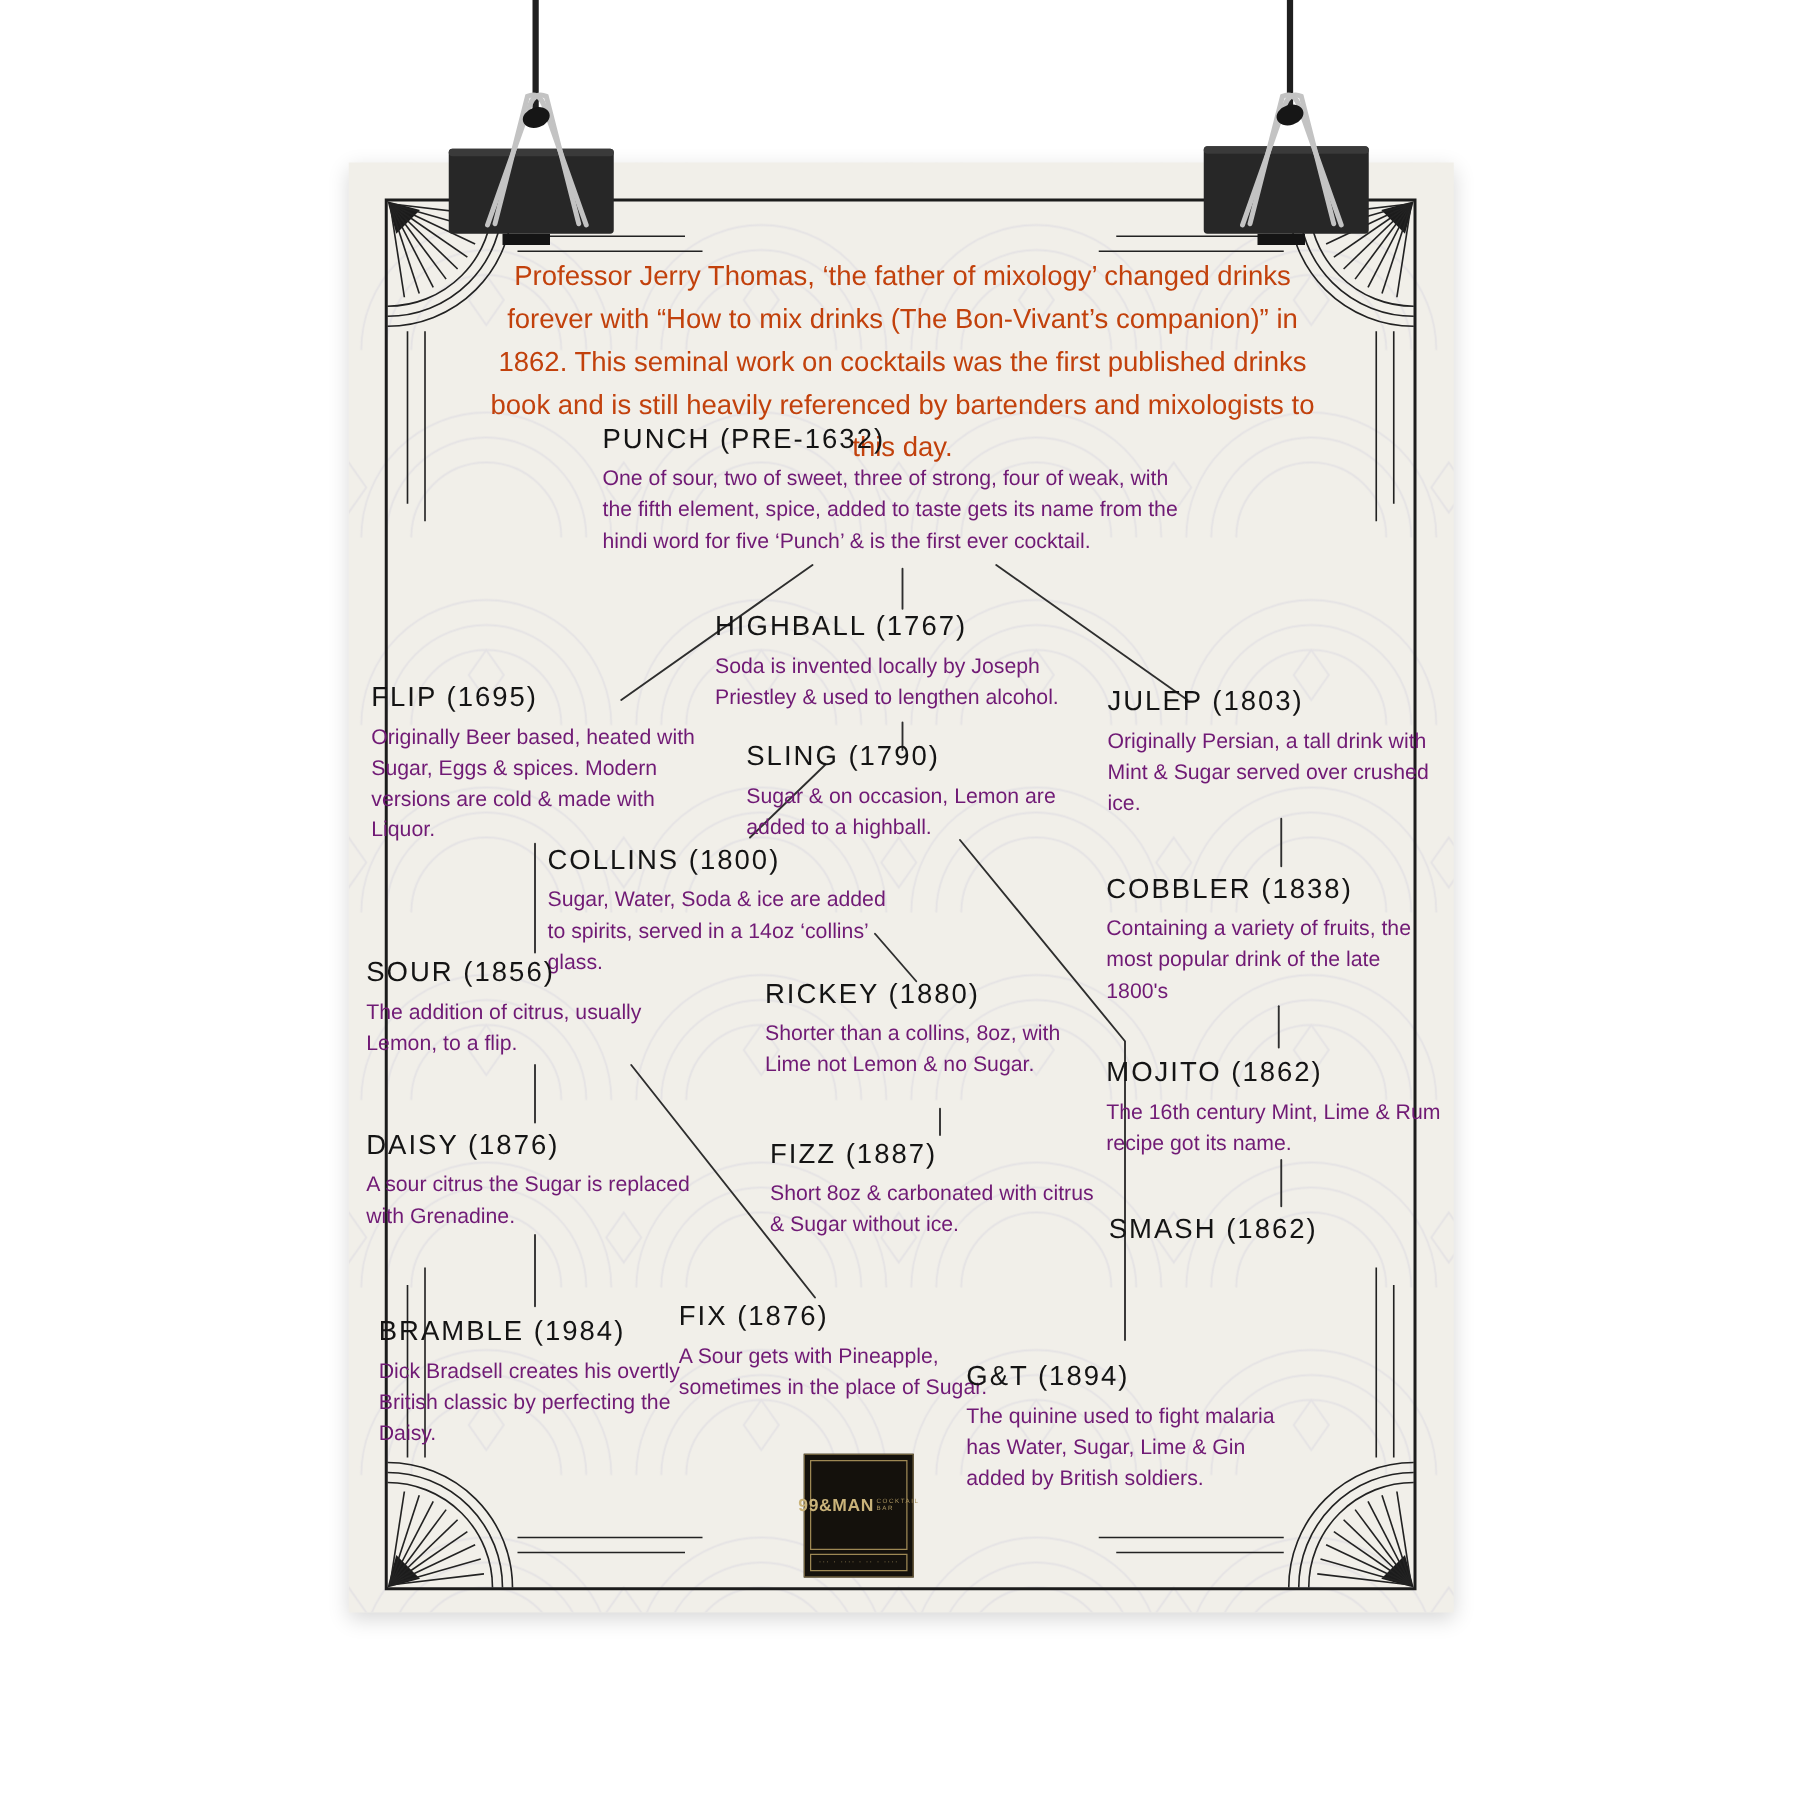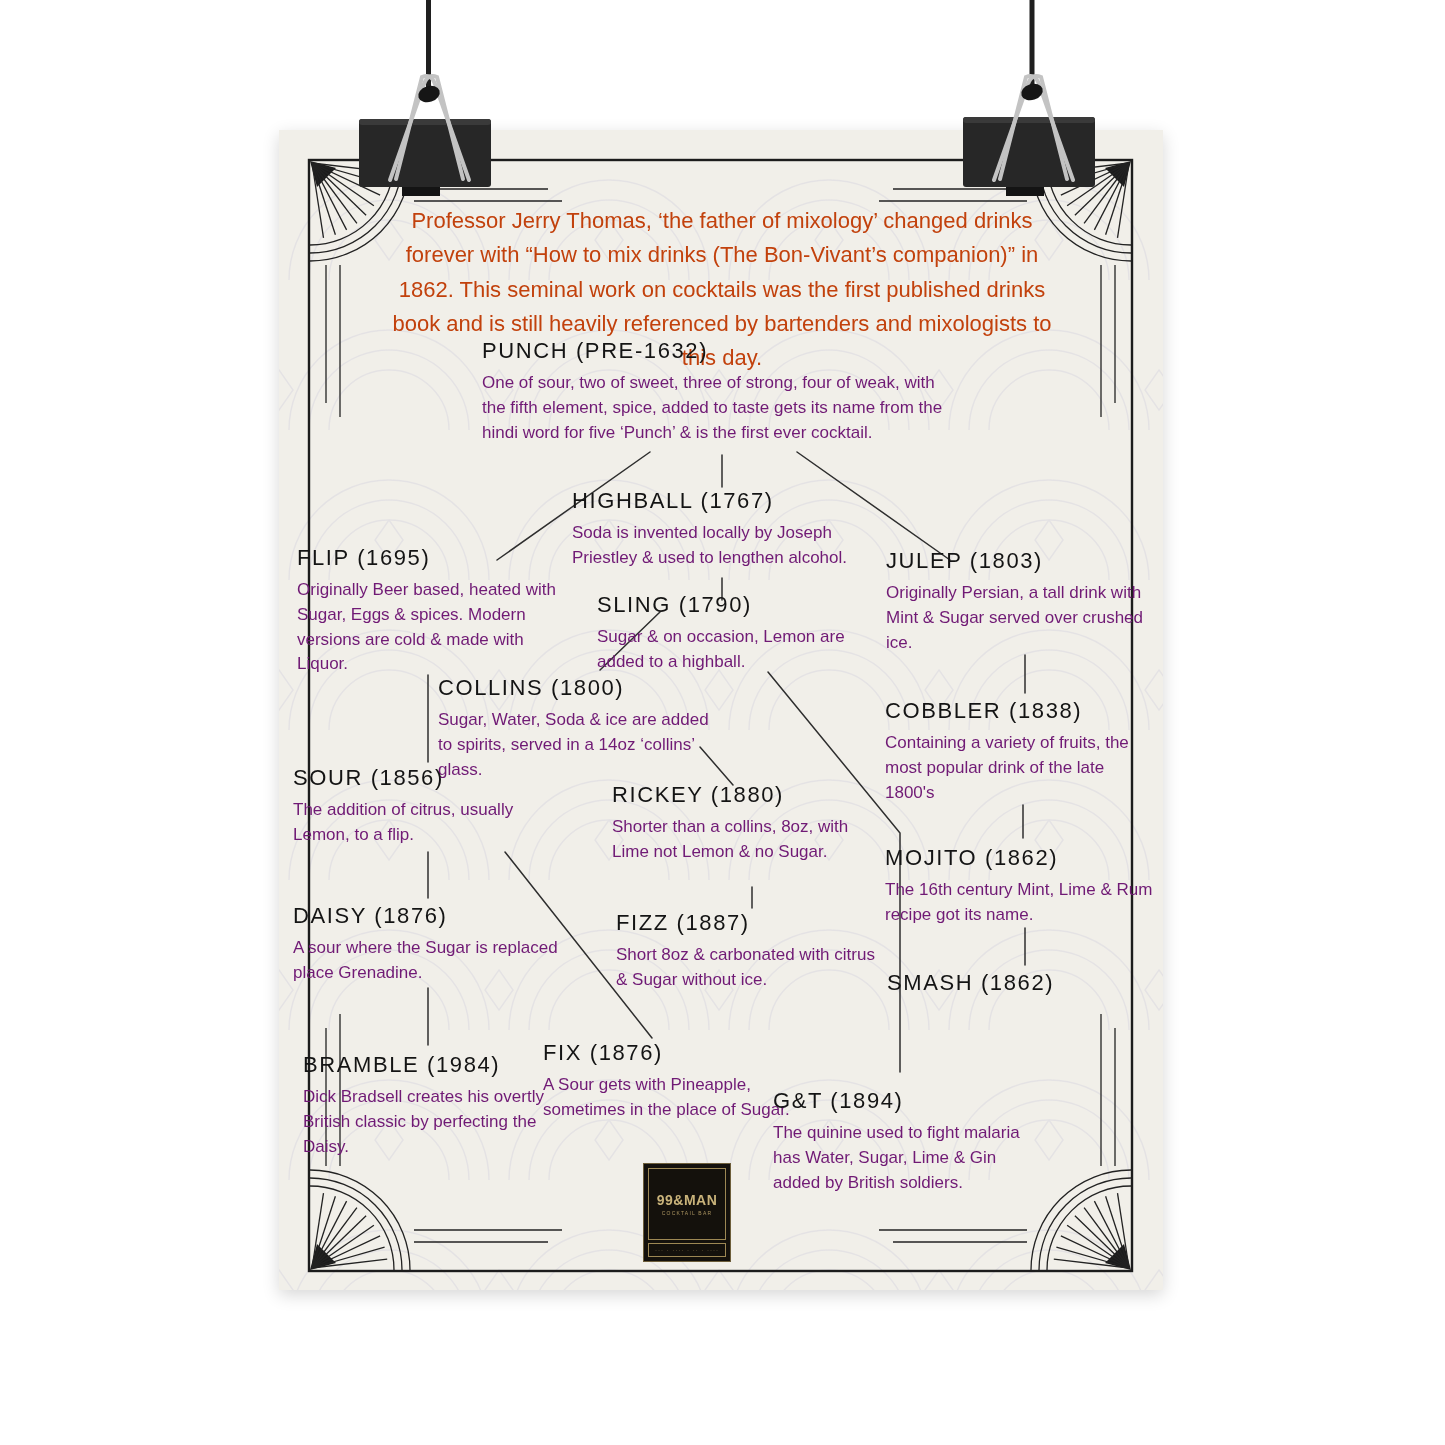--- a/index.html
+++ b/index.html
@@ -44,21 +44,21 @@
   .n-bramble  { left:24px;  top:922px; width:270px; }
   .n-fix      { left:264px; top:910px; width:270px; }
   .n-gt       { left:494px; top:958px; width:270px; }
 
   .logo {
     position:absolute; left:364px; top:1033px; width:88px; height:99px;
     background:#14110c; border:1px solid #6d5e3b; box-sizing:border-box;
     padding:4px; display:flex; flex-direction:column; z-index:4;
   }
   .logo-frame {
-    flex:1; border:1px solid #9d8854; display:flex; flex-direction:column;
+    flex:1; border:1px solid #9d8854; display:flex; 
     align-items:center; justify-content:center; gap:2px;
   }
   .logo-brand { color:#c9b37a; font-size:14px; font-weight:700; letter-spacing:.5px; }
   .logo-sub   { color:#ab9560; font-size:5px; letter-spacing:1.2px; }
   .logo-strip {
     margin-top:3px; height:12px; border:1px solid #9d8854;
     color:#ab9560; font-size:6px; letter-spacing:1px;
     display:flex; align-items:center; justify-content:center; overflow:hidden;
   }
 </style>
@@ -178,21 +178,21 @@
     <div class="node n-rickey">
       <h3>RICKEY (1880)</h3>
       <p>Shorter than a collins, 8oz, with Lime not Lemon &amp; no Sugar.</p>
     </div>
     <div class="node n-mojito">
       <h3>MOJITO (1862)</h3>
       <p>The 16th century Mint, Lime &amp; Rum recipe got its name.</p>
     </div>
     <div class="node n-daisy">
       <h3>DAISY (1876)</h3>
-      <p>A sour where the Sugar is replaced place Grenadine.</p>
+      <p>A sour citrus the Sugar is replaced with Grenadine.</p>
     </div>
     <div class="node n-fizz">
       <h3>FIZZ (1887)</h3>
       <p>Short 8oz &amp; carbonated with citrus &amp; Sugar without ice.</p>
     </div>
     <div class="node n-smash">
       <h3>SMASH (1862)</h3>
     </div>
     <div class="node n-bramble">
       <h3>BRAMBLE (1984)</h3>

